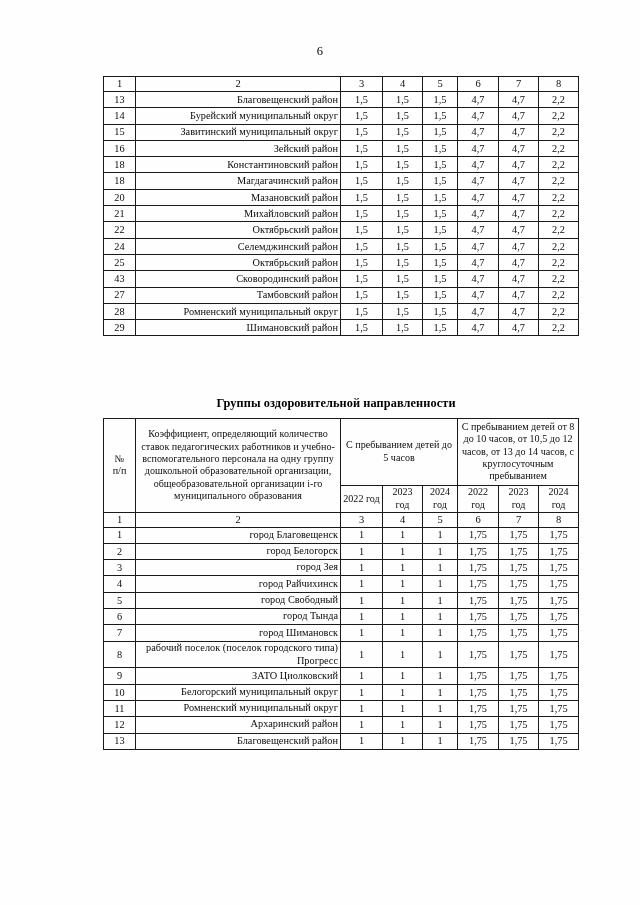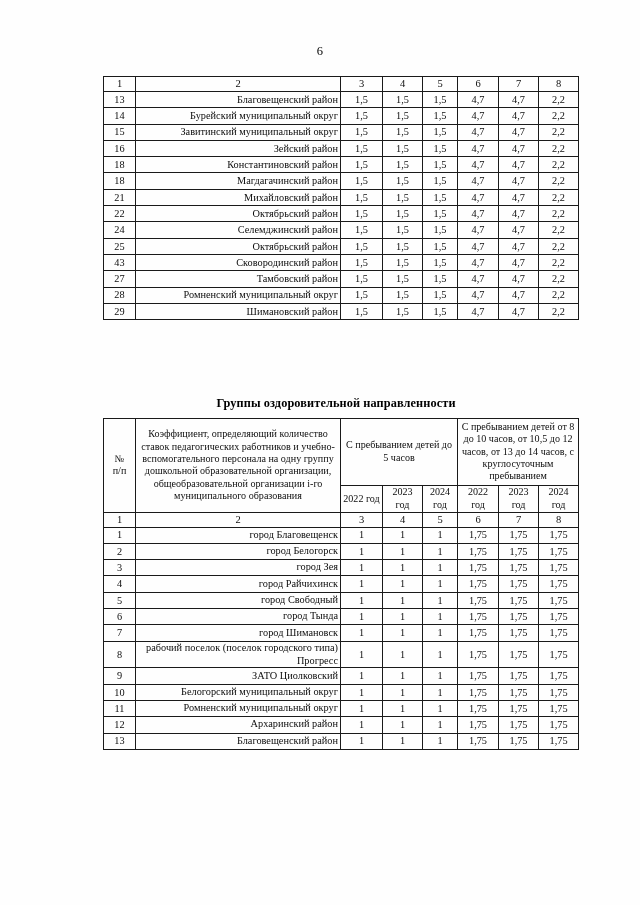--- a/index.html
+++ b/index.html
@@ -178,20 +178,30 @@
           <td class="c-val">1,5</td>
           <td class="c-val">1,5</td>
           <td class="c-val">1,5</td>
           <td class="c-val">4,7</td>
           <td class="c-val">4,7</td>
           <td class="c-val">2,2</td>
         </tr>
         <tr>
           <td class="c-num">18</td>
           <td class="c-name">Магдагачинский район</td>
+          <td class="c-val">1,5</td>
+          <td class="c-val">1,5</td>
+          <td class="c-val">1,5</td>
+          <td class="c-val">4,7</td>
+          <td class="c-val">4,7</td>
+          <td class="c-val">2,2</td>
+        </tr>
+        <tr>
+          <td class="c-num">20</td>
+          <td class="c-name">Мазановский район</td>
           <td class="c-val">1,5</td>
           <td class="c-val">1,5</td>
           <td class="c-val">1,5</td>
           <td class="c-val">4,7</td>
           <td class="c-val">4,7</td>
           <td class="c-val">2,2</td>
         </tr>
         <tr>
           <td class="c-num">21</td>
           <td class="c-name">Михайловский район</td>

